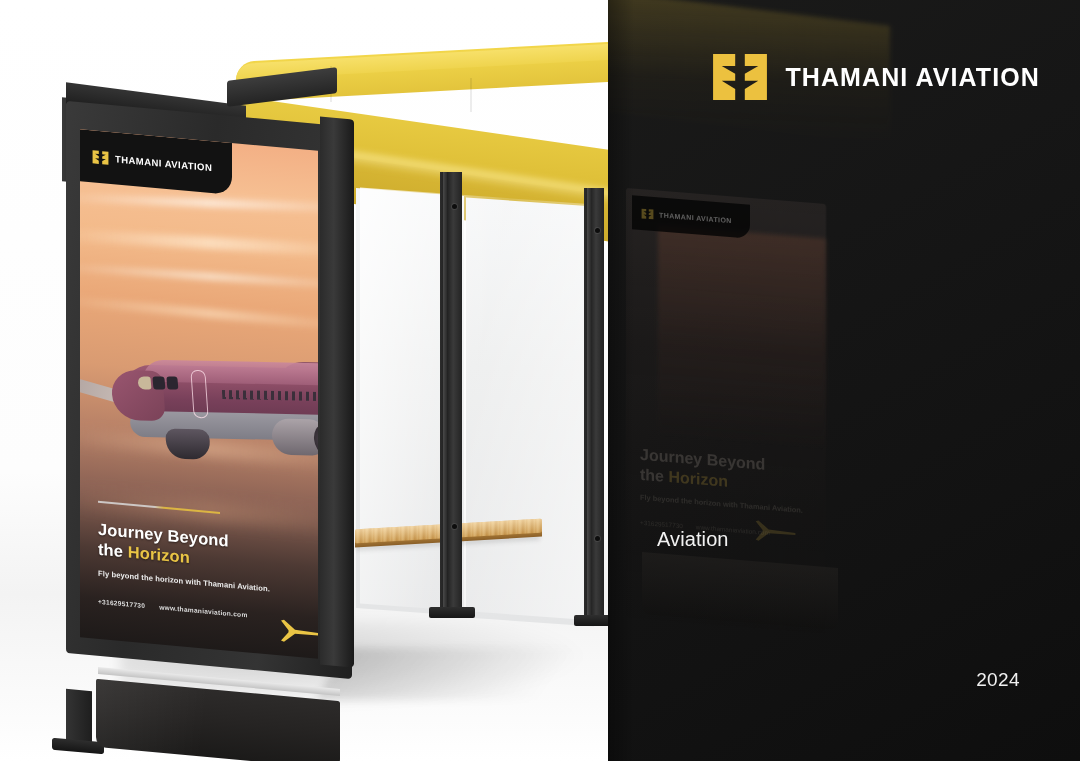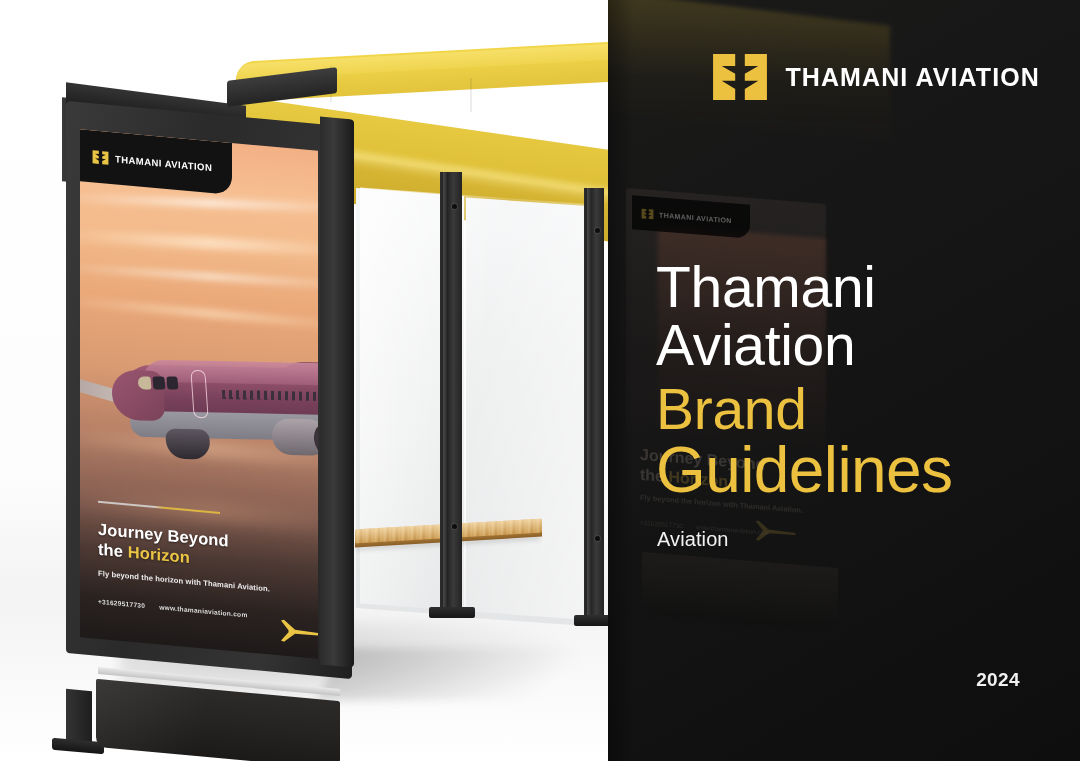--- a/index.html
+++ b/index.html
@@ -223,21 +223,21 @@
   
   .cover-title { position:absolute; left:656px; top:258px; width:400px; z-index:5; }
   .ct-line { font-weight:400; line-height:1.02; letter-spacing:-.3px; white-space:nowrap; }
   .ct-white { color:#ffffff; font-size:57px; }
   .ct-gold  { color:#ecc13f; font-size:57px; font-weight:500; }
   .ct-gold.big { font-size:64px; letter-spacing:-.6px; }
   .ct-spacer { height:6px; }
   .cover-sub { position:absolute; left:657px; top:528px; color:#f2f2f2;
       font-size:20px; font-weight:400; letter-spacing:.1px; z-index:5; }
   .cover-year { position:absolute; right:60px; bottom:70px; color:#f0f0f0;
-      font-size:19px; font-weight:700; letter-spacing:.4px; z-index:5; }
+      font-size:19px; font-weight:400; letter-spacing:.4px; z-index:5; }
 
   .edge-fade { position:absolute; left:608px; top:0; width:26px; height:761px;
       background:linear-gradient(90deg,rgba(0,0,0,.35),rgba(0,0,0,0)); pointer-events:none; }
 </style>
 </head>
 <body>
 
 <div id="page">
 
   <div class="photo">
@@ -382,24 +382,17 @@
   <div class="edge-fade"></div>
 
   <div class="lockup">
     <svg class="mark" viewBox="0 0 60 52">
       <path d="M2 2 L25 2 L25 14.5 L11 14.5 L25 22.5 L25 30 L11 30 L25 38.5 L25 50 L2 50 Z" fill="#ecc13f"></path>
       <path d="M58 2 L35 2 L35 14.5 L49 14.5 L35 22.5 L35 30 L49 30 L35 38.5 L35 50 L58 50 Z" fill="#ecc13f"></path>
     </svg>
     <span class="wordmark">THAMANI AVIATION</span>
   </div>
 
-  <div class="cover-title">
-    <div class="ct-line ct-white">Thamani</div>
-    <div class="ct-line ct-white">Aviation</div>
-    <div class="ct-spacer"></div>
-    <div class="ct-line ct-gold">Brand</div>
-    <div class="ct-line ct-gold big">Guidelines</div>
-  </div>
 
   <div class="cover-sub">Aviation</div>
   <div class="cover-year">2024</div>
 
 </div>
 
 </body></html>

